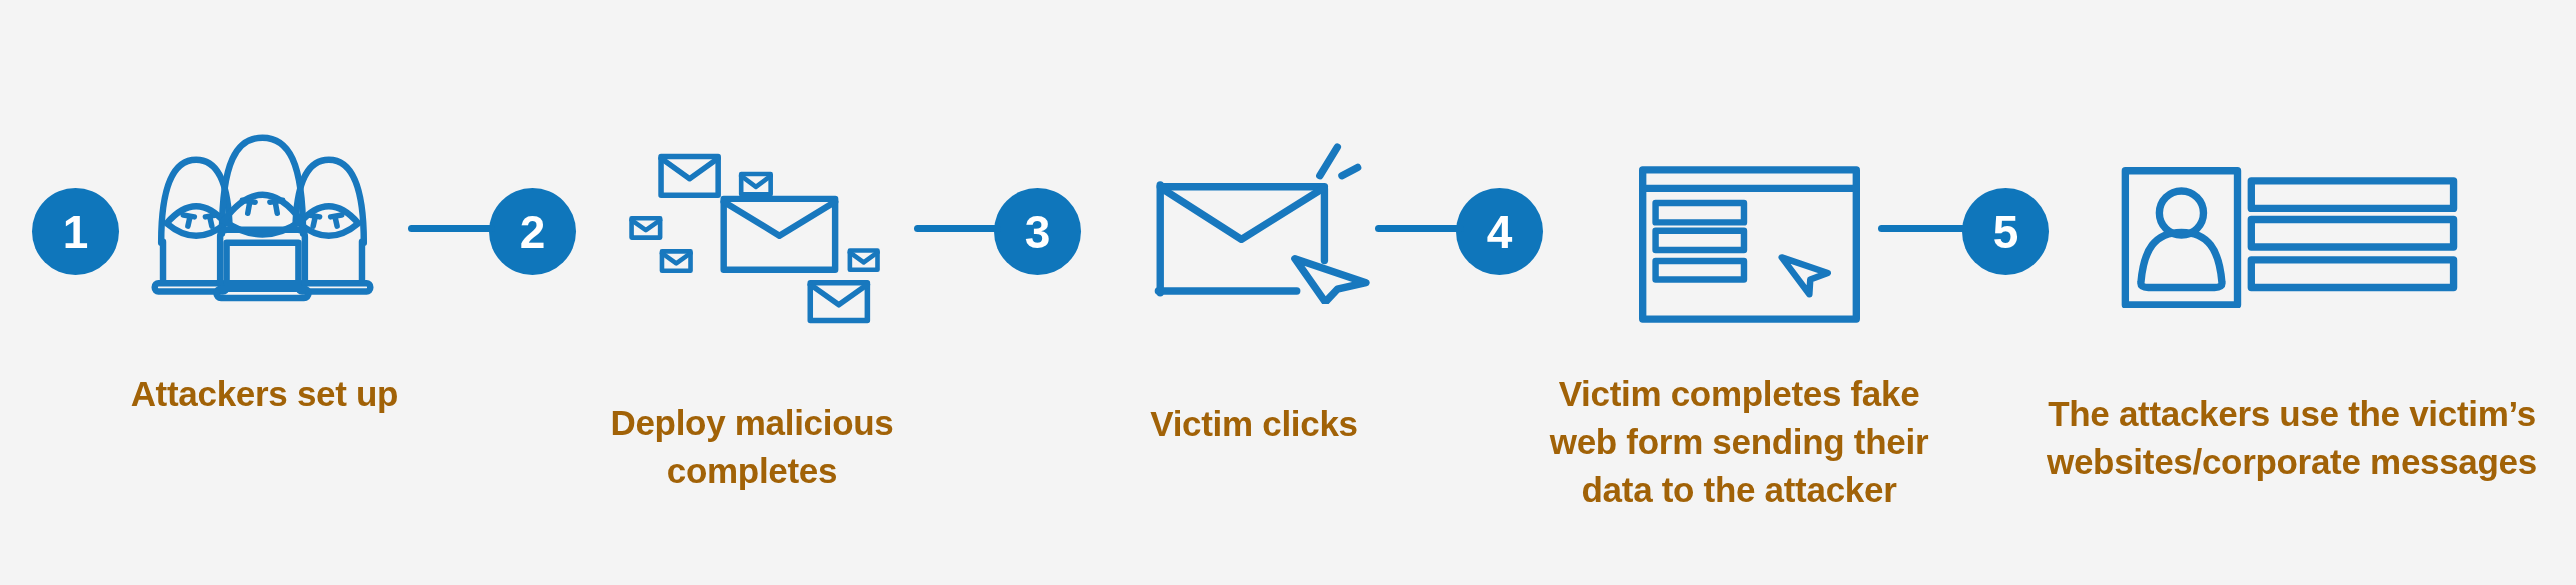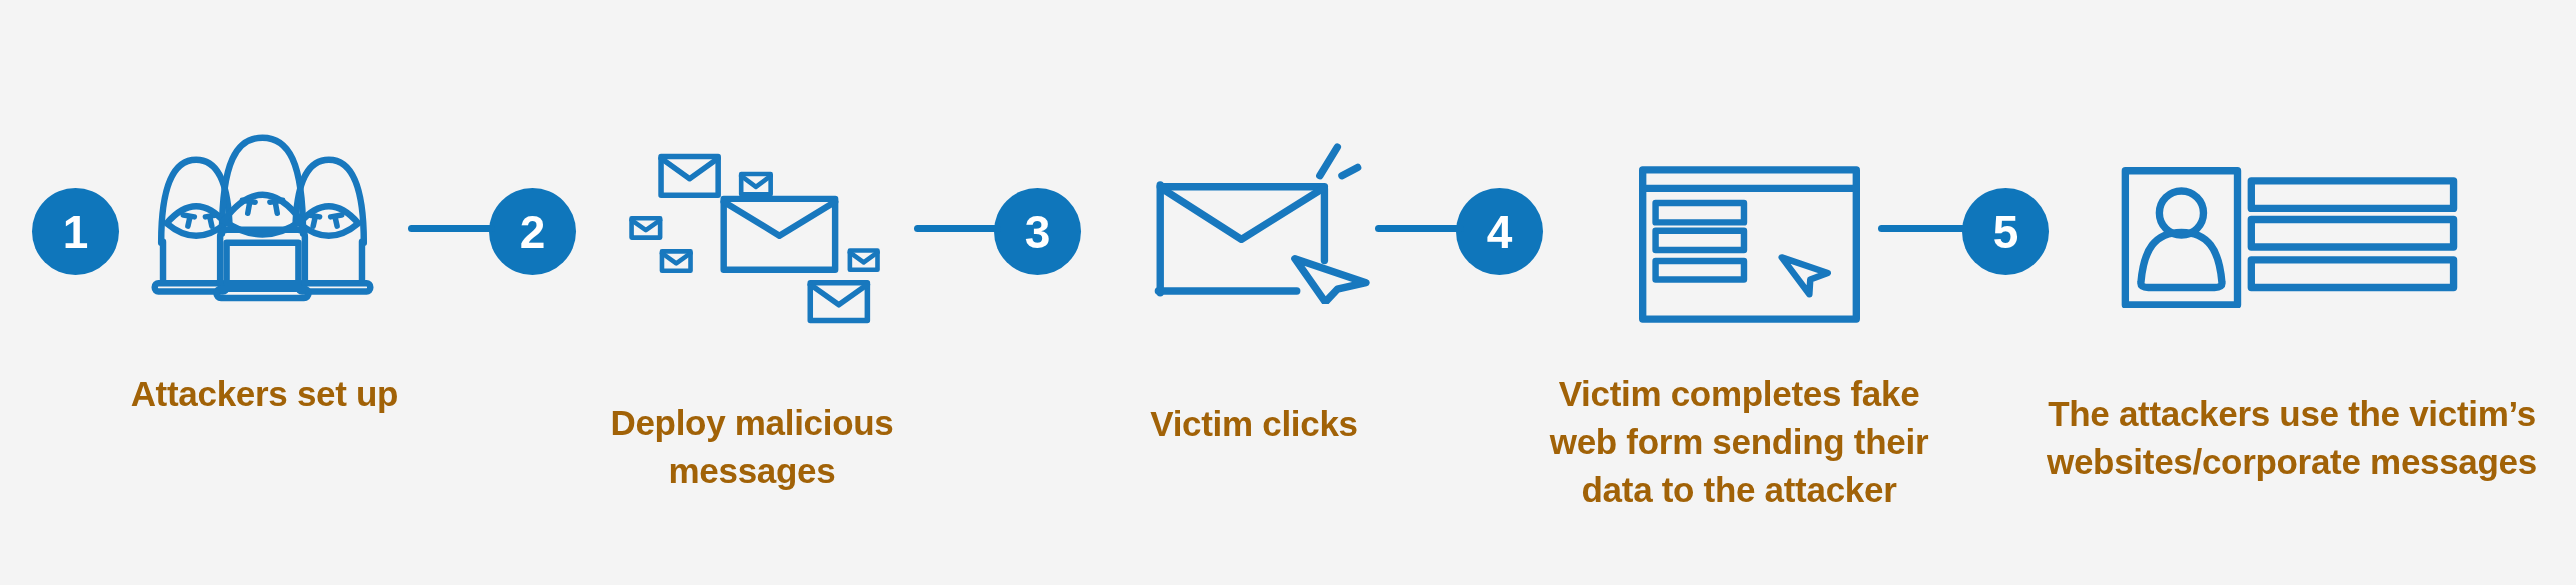--- a/index.html
+++ b/index.html
@@ -171,21 +171,21 @@
         <rect x="145" y="104" width="220" height="30"></rect>
       </g>
     </svg>
   </div>
 
   <div class="caption" style="left:6.4px;width:516px;">
     <div>Attackers set up</div>
   </div>
   <div class="caption" style="left:494px;width:516px;margin-top:29px;">
     <div>Deploy malicious</div>
-    <div>messages</div>
+    <div>completes</div>
   </div>
   <div class="caption" style="left:996px;width:516px;margin-top:30px;">
     <div>Victim clicks</div>
   </div>
   <div class="caption" style="left:1481px;width:516px;">
     <div>Victim completes fake</div>
     <div>web form sending their</div>
     <div>data to the attacker</div>
   </div>
   <div class="caption" style="left:2016px;width:552px;margin-top:20px;">

